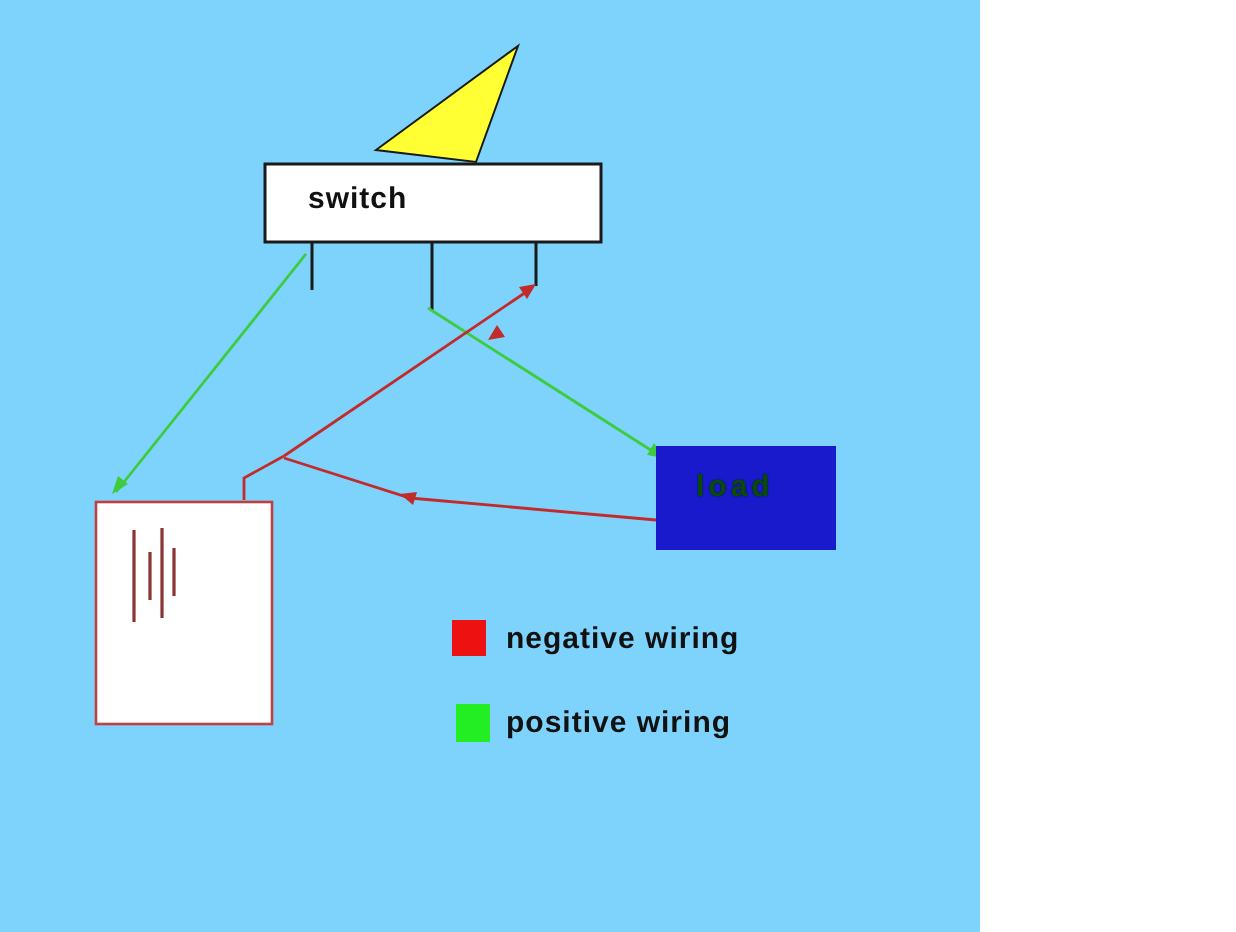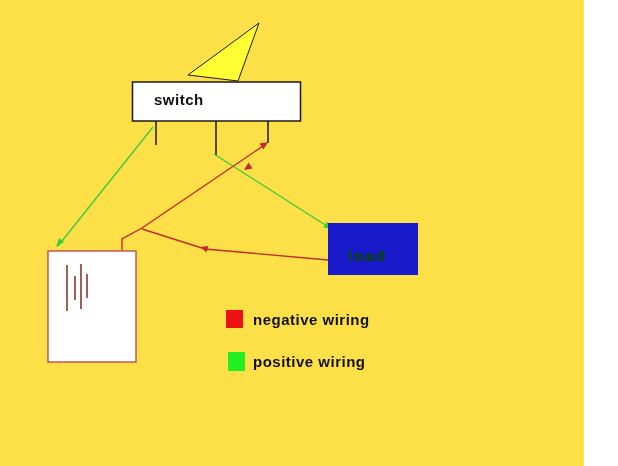--- a/index.html
+++ b/index.html
@@ -3,23 +3,23 @@
 <meta charset="utf-8">
 <style>
   html, body {
     margin: 0;
     padding: 0;
     background: #ffffff;
     font-family: "Liberation Sans", sans-serif;
   }
   .canvas {
     position: relative;
-    width: 584px;
+    width: 490px;
     height: 466px;
-    background: #fde047;
+    background: #7dd3fc;
     overflow: hidden;
   }
   .canvas svg {
     position: absolute;
     left: 0;
     top: 0;
   }
   .lbl {
     position: absolute;
     color: #111111;
@@ -29,21 +29,20 @@
     white-space: nowrap;
     letter-spacing: 0.5px;
   }
   .lbl-switch { left: 154px; top: 91px; }
   .lbl-load {
     left: 348px; top: 235px;
     color: #0a4a0a;
     letter-spacing: 2px;
     text-shadow: 0 0 1px #001c00;
     font-size: 15px;
-    margin-top: 12px;
   }
   .lbl-neg { left: 253px; top: 311px; }
   .lbl-pos { left: 253px; top: 353px; }
 </style>
 </head>
 <body>
 
 <div class="canvas">
 
   <svg width="618" height="466" viewBox="0 0 618 466">

